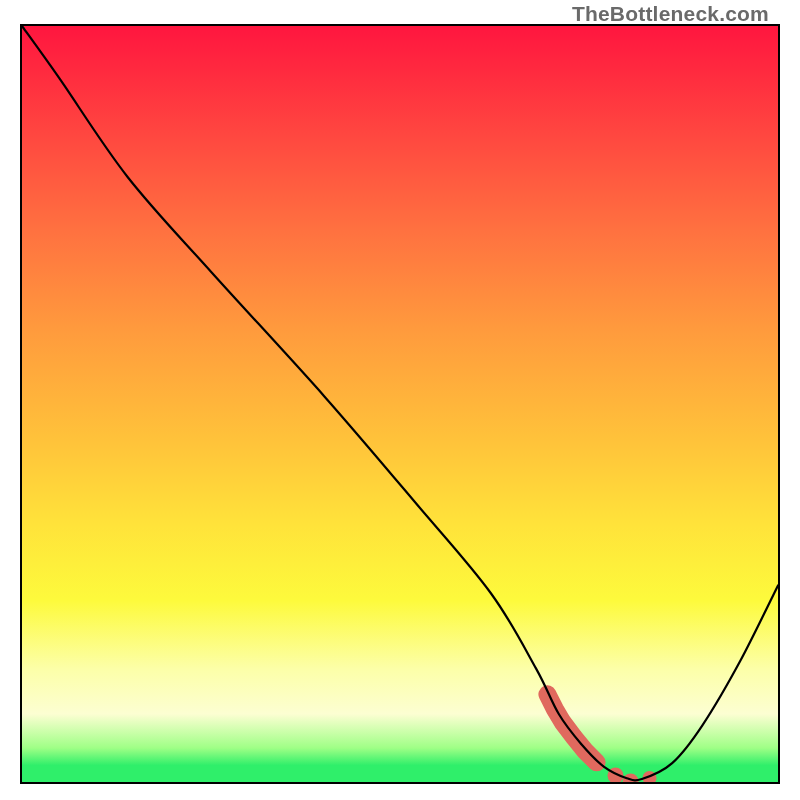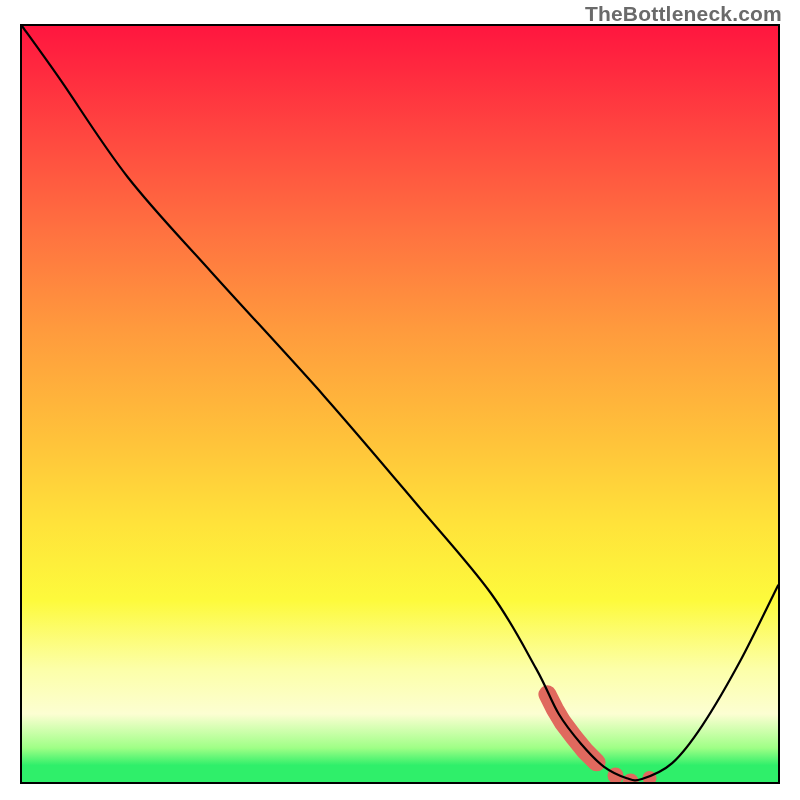--- a/index.html
+++ b/index.html
@@ -38,21 +38,21 @@
       #fdfa3c 76%,
       #fcffa8 85%,
       #fcfed2 91%,
       #9fff86 95.5%,
       #2fef6a 97.8%,
       #2fef6a 100%
     );
   }
   .watermark {
     position: absolute;
-    right: 18px;
+    right: 31px;
     top: 2px;
     font-family: Arial, Helvetica, sans-serif;
     font-size: 21px;
     font-weight: 600;
     letter-spacing: 0.2px;
     color: #6a6a6a;
     user-select: none;
   }
   svg.curve {
     position: absolute;

